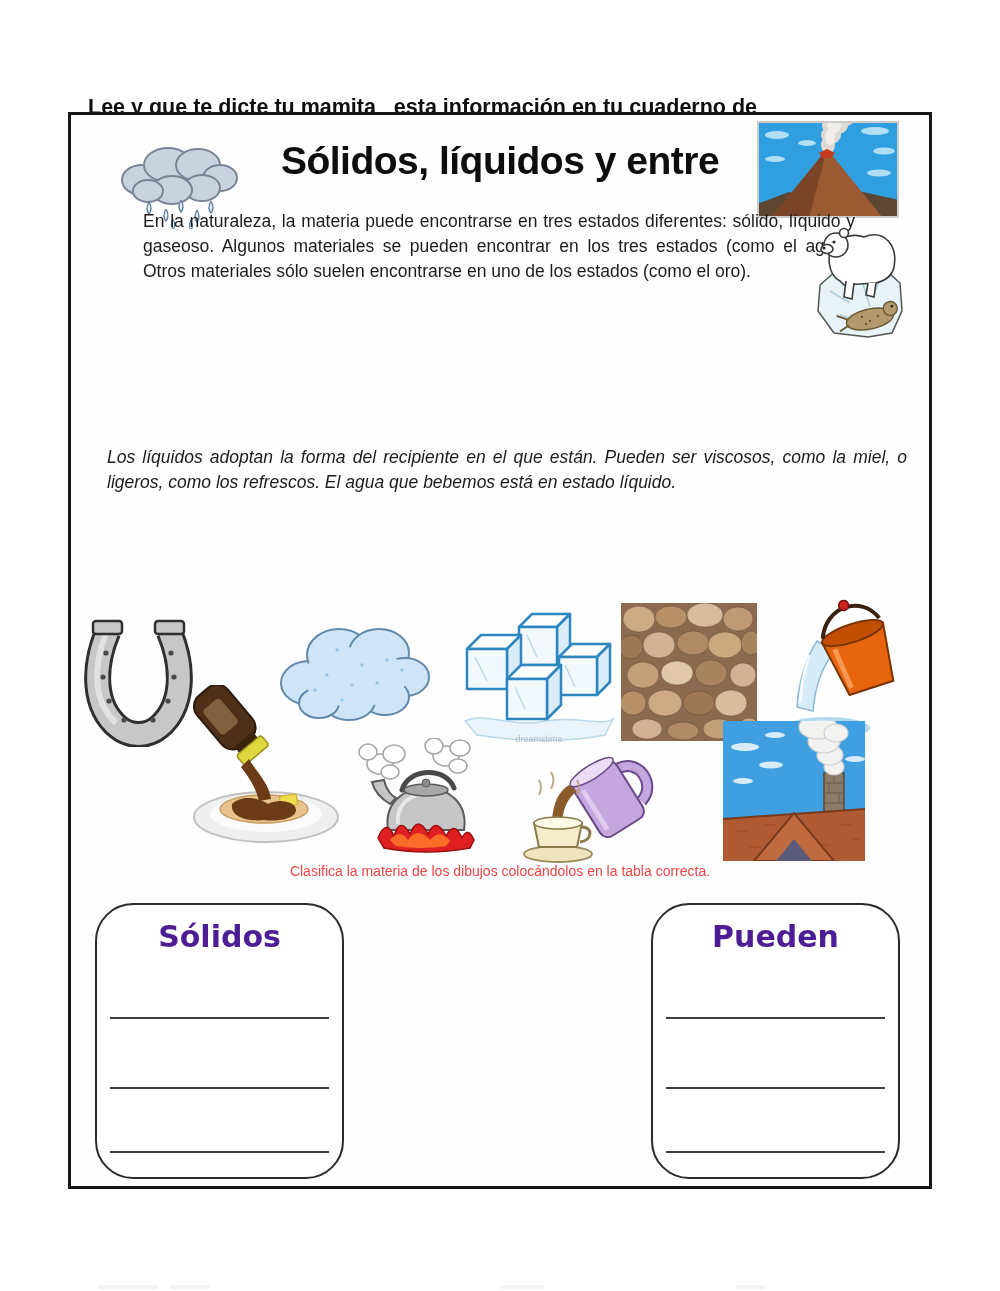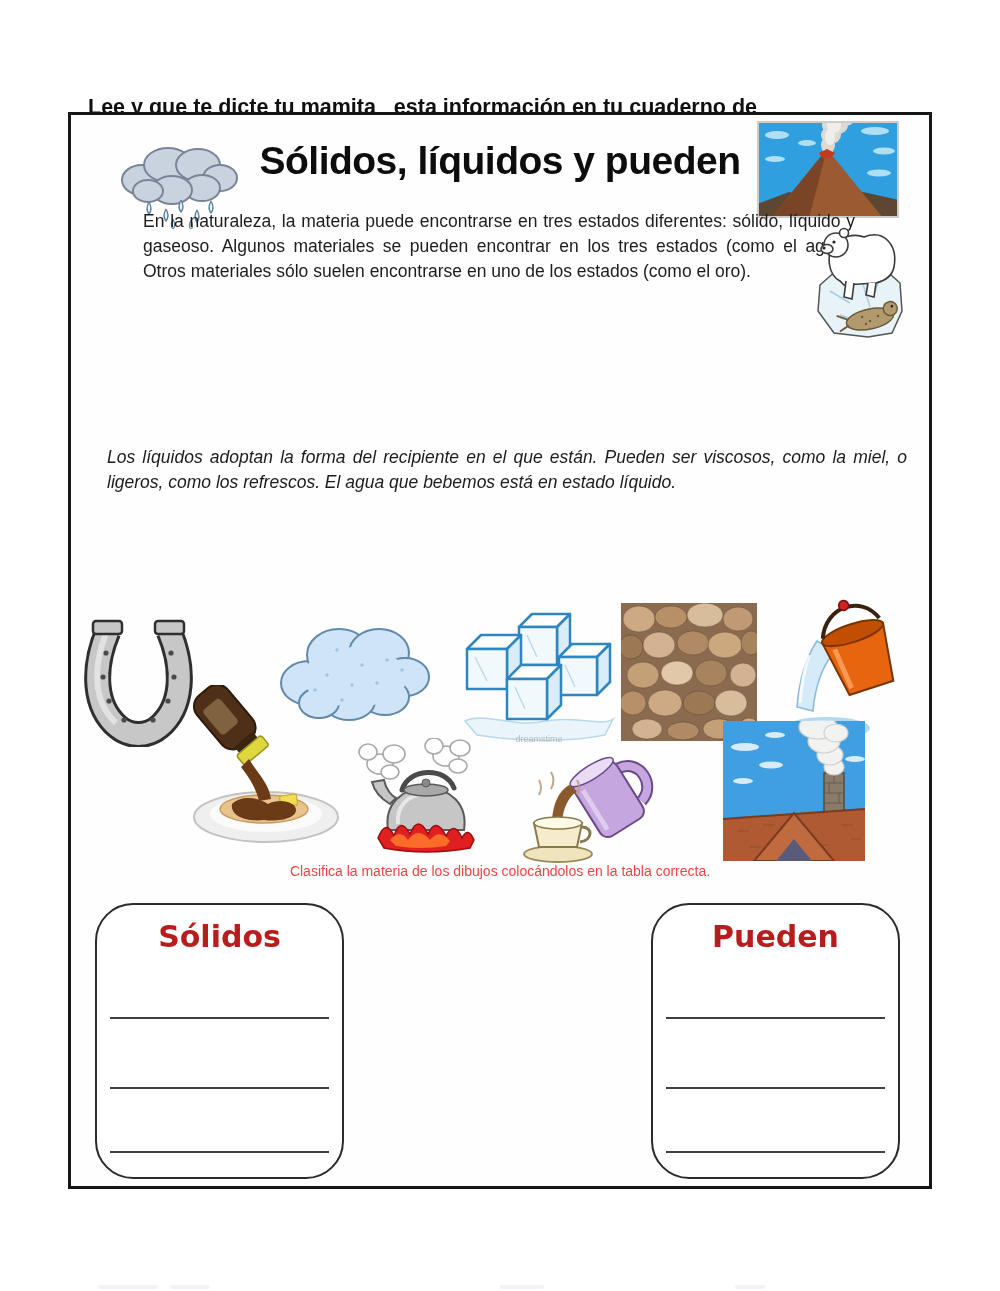--- a/index.html
+++ b/index.html
@@ -18,21 +18,21 @@
   #para-intro{left:36px;top:94px;width:712px;margin-left:36px;}
   #para-solids{left:36px;top:237px;width:800px;}
   #para-liquids{left:36px;top:330px;width:800px;font-style:italic;}
   #para-gases{left:36px;top:445px;width:800px;}
   #classify-line{left:0;right:0;top:748px;text-align:center;font-size:14px;color:#ef4444;}
   
   .col-box{top:788px;width:249px;height:276px;border:2.5px solid #2b2b2b;border-radius:38px;
            box-sizing:border-box;background:#ffffff;}
   #col-solidos{left:24px;} #col-liquidos{left:302px;} #col-gases{left:580px;}
   .col-label{position:absolute;left:0;right:0;top:14px;text-align:center;font-size:30px;
-             font-weight:bold;color:#b91c1c;font-family:"DejaVu Sans",sans-serif;}
+             font-weight:bold;color:#4c1d95;font-family:"DejaVu Sans",sans-serif;}
   .answer-line{position:absolute;left:13px;right:13px;border-top:2px solid #3f3f3f;}
   .line-1{top:112px;} .line-2{top:182px;} .line-3{top:246px;}
   
   #page-edge{left:0;top:1285px;width:1000px;height:6px;}
   #page-edge span{position:absolute;top:0;height:4px;background:#999;opacity:0.12;border-radius:2px;}
   svg{display:block;}
 </style>
 </head>
 <body>
 
@@ -59,21 +59,21 @@
         <path transform="translate(40,73)" d="M0,-6 Q4,1 0,6 Q-4,1 0,-6"></path>
         <path transform="translate(57,80)" d="M0,-6 Q4,1 0,6 Q-4,1 0,-6"></path>
         <path transform="translate(72,71)" d="M0,-6 Q4,1 0,6 Q-4,1 0,-6"></path>
         <path transform="translate(88,81)" d="M0,-6 Q4,1 0,6 Q-4,1 0,-6"></path>
         <path transform="translate(102,72)" d="M0,-6 Q4,1 0,6 Q-4,1 0,-6"></path>
         <path transform="translate(64,89) scale(0.85)" d="M0,-6 Q4,1 0,6 Q-4,1 0,-6"></path>
         <path transform="translate(82,90) scale(0.8)" d="M0,-6 Q4,1 0,6 Q-4,1 0,-6"></path>
       </g>
     </svg>
 
-    <div id="sheet-title" class="abs">Sólidos, líquidos y pueden</div>
+    <div id="sheet-title" class="abs">Sólidos, líquidos y entre</div>
 
     <svg class="abs" style="left:686px;top:6px" width="142" height="97" viewBox="0 0 142 97">
       <rect width="142" height="97" fill="#2f9fe0"></rect>
       <g fill="#bfe6f7" opacity="0.9">
         <ellipse cx="20" cy="14" rx="12" ry="4"></ellipse>
           <ellipse cx="118" cy="10" rx="14" ry="4"></ellipse>
         <ellipse cx="127" cy="30" rx="11" ry="3.5"></ellipse>
           <ellipse cx="18" cy="38" rx="10" ry="3"></ellipse>
         <ellipse cx="122" cy="52" rx="12" ry="3.5"></ellipse>
           <ellipse cx="50" cy="22" rx="9" ry="3"></ellipse>

